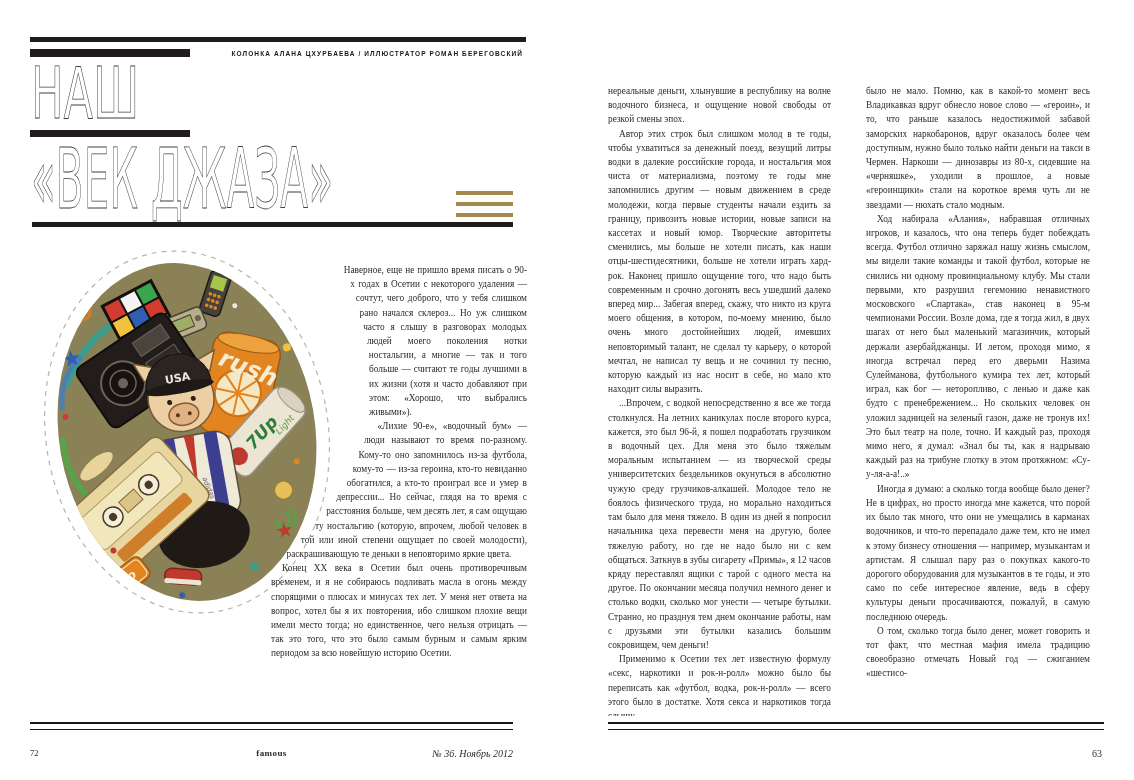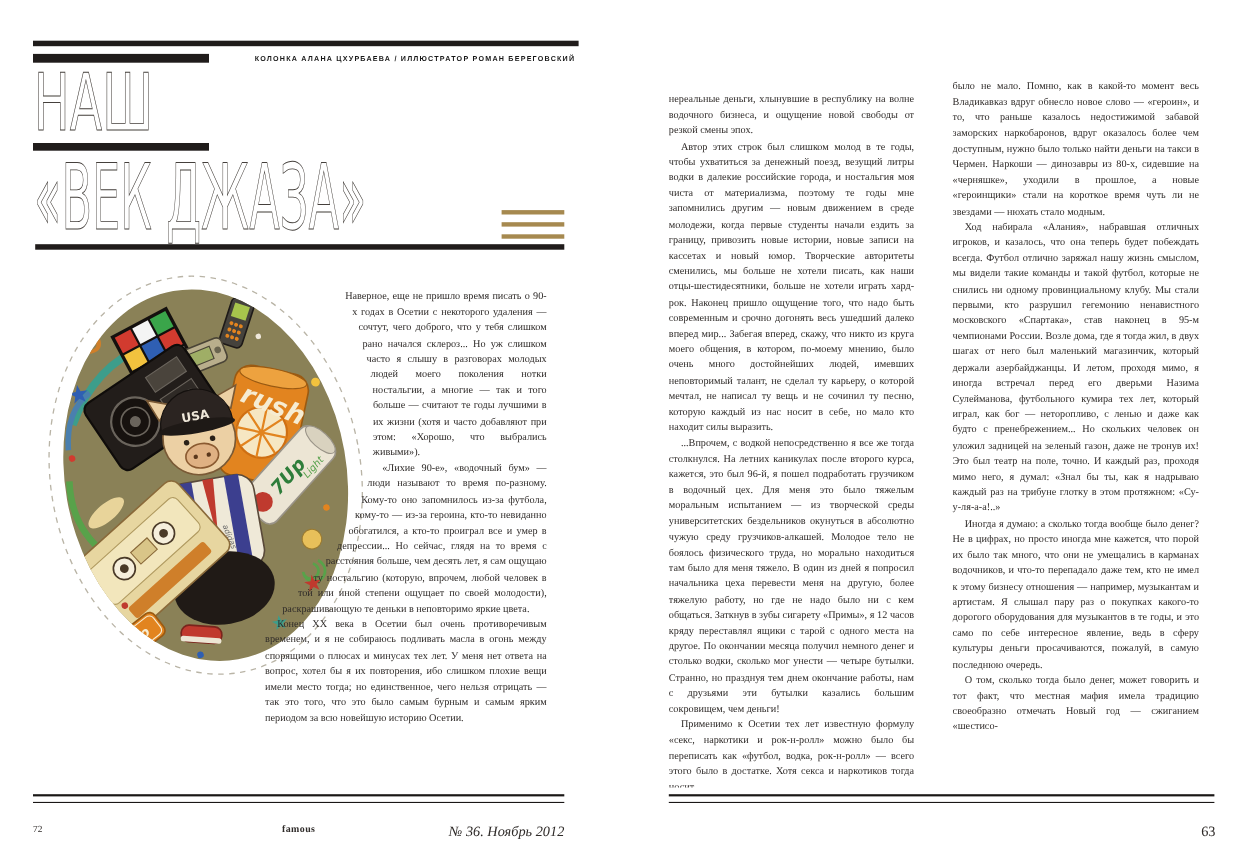--- a/index.html
+++ b/index.html
@@ -30,39 +30,39 @@
   .bar-under-title{position:absolute;left:32px;top:222px;width:481px;height:5px;background:#201c1b;}
 
   
   .bodycol{
     font-size:9.3px;line-height:14.2px;text-align:justify;
     overflow:hidden;hyphens:auto;
   }
   .bodycol p{margin:0;text-indent:11px;}
   .bodycol p.noindent{text-indent:0;}
   .bodycol p.continues{text-align-last:justify;}
-  .leftcol{position:absolute;left:241px;top:263px;width:256px;height:452px;}
+  .leftcol{position:absolute;left:271px;top:263px;width:256px;height:452px;}
   .oval-spacer{
     float:left;width:98px;height:296px;
     shape-outside:polygon(0px 0px,62px 0px,80px 40px,93px 90px,96px 130px,89px 170px,73px 210px,44px 250px,10px 284px,0px 296px);
     shape-margin:4px;
   }
   .rcol1{position:absolute;left:608px;top:84px;width:223px;height:632px;}
-  .rcol2{position:absolute;left:866px;top:72px;width:224px;height:632px;}
+  .rcol2{position:absolute;left:866px;top:84px;width:224px;height:632px;}
 
   
   .endrule{height:5px;border-top:2.5px solid #1a1716;border-bottom:1px solid #1a1716;position:absolute;top:722px;}
   .endrule.left{left:30px;width:483px;}
   .endrule.right{left:608px;width:496px;}
   .footer{position:absolute;top:748px;font-size:8.5px;color:#2e2a28;}
   .footer-left{left:30px;width:483px;}
   .pageno-left{position:absolute;left:0;top:0;}
   .magname{position:absolute;left:0;right:0;text-align:center;font-weight:bold;letter-spacing:0.4px;font-size:9px;}
-  .issue{position:absolute;right:0;top:0;font-style:italic;font-size:13px;font-family:Liberation Serif, serif;}
-  .pageno-right{position:absolute;left:1092px;top:748px;font-size:13px;text-align:left;width:12px;}
+  .issue{position:absolute;right:0;top:0;font-style:italic;font-size:10px;font-family:Liberation Serif, serif;}
+  .pageno-right{position:absolute;left:1092px;top:748px;font-size:10px;text-align:left;width:12px;}
 
   
   .illus{position:absolute;left:34px;top:244px;}
   .illus text{font-family:"DejaVu Sans", sans-serif;}
 </style>
 </head>
 <body>
 
 <div class="rule-top"></div>
 <div class="rule-thick"></div>
@@ -225,21 +225,21 @@
   <div class="oval-spacer"></div>
   <p class="noindent">Наверное, еще не пришло время писать о 90-х годах в Осетии с некоторого удаления — сочтут, чего доброго, что у тебя слишком рано начался склероз... Но уж слишком часто я слышу в разговорах молодых людей моего поколения нотки ностальгии, а многие — так и того больше — считают те годы лучшими в их жизни (хотя и часто добавляют при этом: «Хорошо, что выбрались живыми»).</p>
   <p>«Лихие 90-е», «водочный бум» — люди называют то время по-разному. Кому-то оно запомнилось из-за футбола, кому-то — из-за героина, кто-то невиданно обогатился, а кто-то проиграл все и умер в депрессии... Но сейчас, глядя на то время с расстояния больше, чем десять лет, я сам ощущаю ту ностальгию (которую, впрочем, любой человек в той или иной степени ощущает по своей молодости), раскрашивающую те деньки в неповторимо яркие цвета.</p>
   <p>Конец XX века в Осетии был очень противоречивым временем, и я не собираюсь подливать масла в огонь между спорящими о плюсах и минусах тех лет. У меня нет ответа на вопрос, хотел бы я их повторения, ибо слишком плохие вещи имели место тогда; но единственное, чего нельзя отрицать — так это того, что это было самым бурным и самым ярким периодом за всю новейшую историю Осетии.</p>
 </div>
 
 <div class="bodycol rcol1">
   <p class="noindent">нереальные деньги, хлынувшие в республику на волне водочного бизнеса, и ощущение новой свободы от резкой смены эпох.</p>
   <p>Автор этих строк был слишком молод в те годы, чтобы ухватиться за денежный поезд, везущий литры водки в далекие российские города, и ностальгия моя чиста от материализма, поэтому те годы мне запомнились другим — новым движением в среде молодежи, когда первые студенты начали ездить за границу, привозить новые истории, новые записи на кассетах и новый юмор. Творческие авторитеты сменились, мы больше не хотели писать, как наши отцы-шестидесятники, больше не хотели играть хард-рок. Наконец пришло ощущение того, что надо быть современным и срочно догонять весь ушедший далеко вперед мир... Забегая вперед, скажу, что никто из круга моего общения, в котором, по-моему мнению, было очень много достойнейших людей, имевших неповторимый талант, не сделал ту карьеру, о которой мечтал, не написал ту вещь и не сочинил ту песню, которую каждый из нас носит в себе, но мало кто находит силы выразить.</p>
   <p>...Впрочем, с водкой непосредственно я все же тогда столкнулся. На летних каникулах после второго курса, кажется, это был 96-й, я пошел подработать грузчиком в водочный цех. Для меня это было тяжелым моральным испытанием — из творческой среды университетских бездельников окунуться в абсолютно чужую среду грузчиков-алкашей. Молодое тело не боялось физического труда, но морально находиться там было для меня тяжело. В один из дней я попросил начальника цеха перевести меня на другую, более тяжелую работу, но где не надо было ни с кем общаться. Заткнув в зубы сигарету «Примы», я 12 часов кряду переставлял ящики с тарой с одного места на другое. По окончании месяца получил немного денег и столько водки, сколько мог унести — четыре бутылки. Странно, но празднуя тем днем окончание работы, нам с друзьями эти бутылки казались большим сокровищем, чем деньги!</p>
-  <p class="continues">Применимо к Осетии тех лет известную формулу «секс, наркотики и рок-н-ролл» можно было бы переписать как «футбол, водка, рок-н-ролл» — всего этого было в достатке. Хотя секса и наркотиков тогда носит</p>
+  <p class="continues">Применимо к Осетии тех лет известную формулу «секс, наркотики и рок-н-ролл» можно было бы переписать как «футбол, водка, рок-н-ролл» — всего этого было в достатке. Хотя секса и наркотиков тогда слышу</p>
 </div>
 <div class="bodycol rcol2">
   <p class="noindent">было не мало. Помню, как в какой-то момент весь Владикавказ вдруг обнесло новое слово — «героин», и то, что раньше казалось недостижимой забавой заморских наркобаронов, вдруг оказалось более чем доступным, нужно было только найти деньги на такси в Чермен. Наркоши — динозавры из 80-х, сидевшие на «черняшке», уходили в прошлое, а новые «героинщики» стали на короткое время чуть ли не звездами — нюхать стало модным.</p>
   <p>Ход набирала «Алания», набравшая отличных игроков, и казалось, что она теперь будет побеждать всегда. Футбол отлично заряжал нашу жизнь смыслом, мы видели такие команды и такой футбол, которые не снились ни одному провинциальному клубу. Мы стали первыми, кто разрушил гегемонию ненавистного московского «Спартака», став наконец в 95-м чемпионами России. Возле дома, где я тогда жил, в двух шагах от него был маленький магазинчик, который держали азербайджанцы. И летом, проходя мимо, я иногда встречал перед его дверьми Назима Сулейманова, футбольного кумира тех лет, который играл, как бог — неторопливо, с ленью и даже как будто с пренебрежением... Но скольких человек он уложил задницей на зеленый газон, даже не тронув их! Это был театр на поле, точно. И каждый раз, проходя мимо него, я думал: «Знал бы ты, как я надрываю каждый раз на трибуне глотку в этом протяжном: «Су-у-ля-а-а!..»</p>
   <p>Иногда я думаю: а сколько тогда вообще было денег? Не в цифрах, но просто иногда мне кажется, что порой их было так много, что они не умещались в карманах водочников, и что-то перепадало даже тем, кто не имел к этому бизнесу отношения — например, музыкантам и артистам. Я слышал пару раз о покупках какого-то дорогого оборудования для музыкантов в те годы, и это само по себе интересное явление, ведь в сферу культуры деньги просачиваются, пожалуй, в самую последнюю очередь.</p>
   <p class="continues">О том, сколько тогда было денег, может говорить и тот факт, что местная мафия имела традицию своеобразно отмечать Новый год — сжиганием «шестисо-</p>
 </div>
 
 <div class="endrule left"></div>
 <div class="endrule right"></div>

